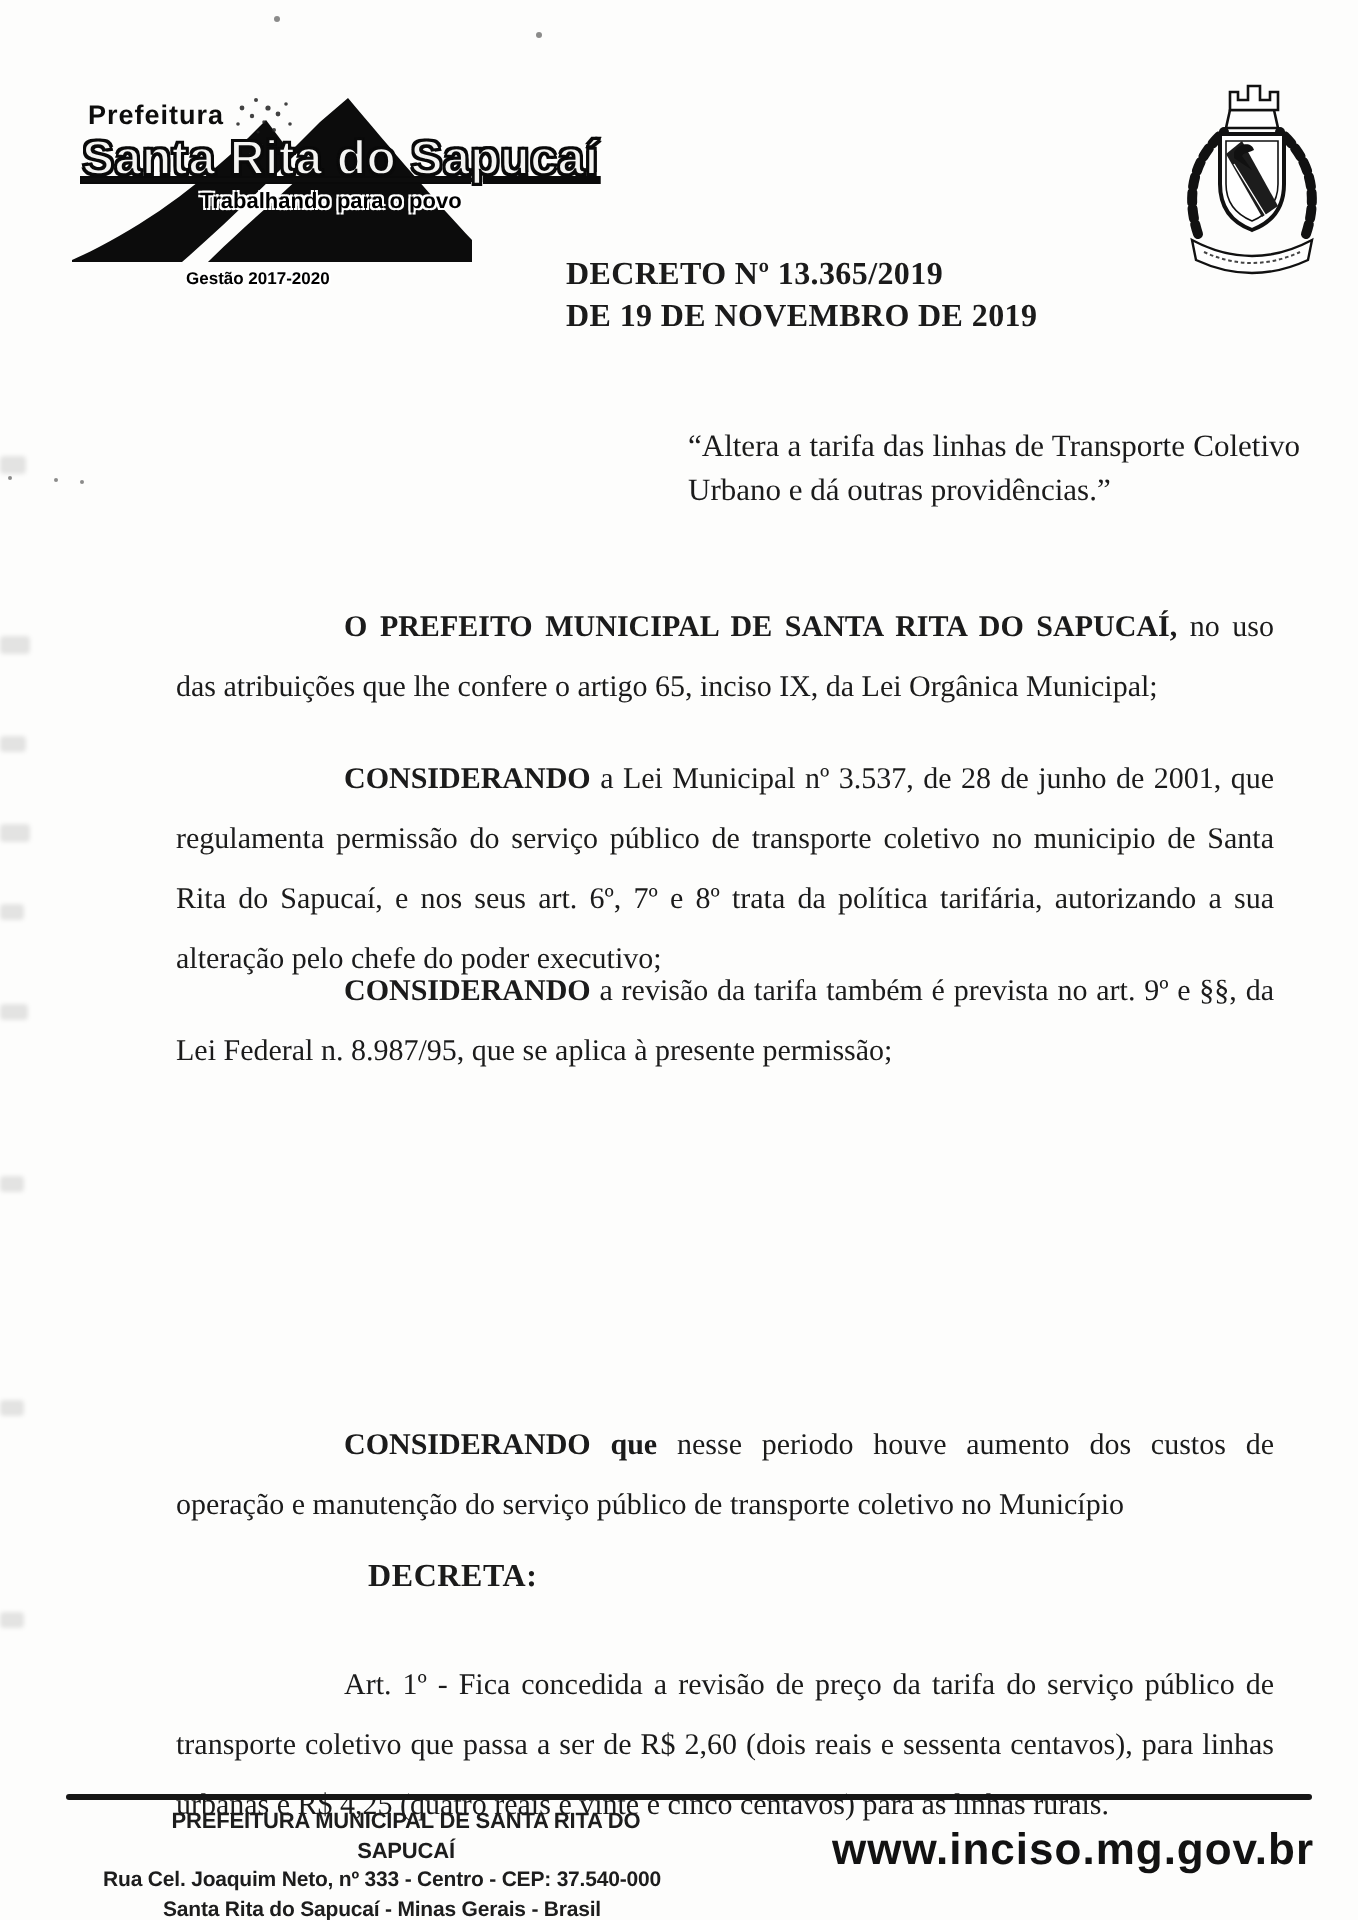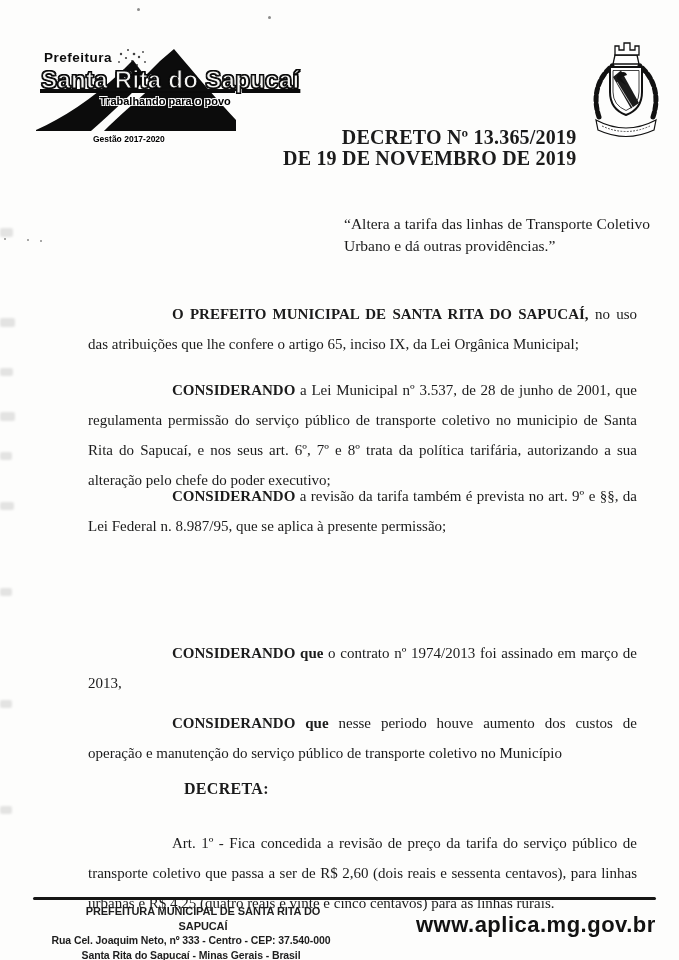--- a/index.html
+++ b/index.html
@@ -40,23 +40,22 @@
     font-family:"Liberation Sans", sans-serif; font-weight:bold; font-size:8.5px;
     color:#000; text-shadow:1px 1px 0 #fff,-1px -1px 0 #fff,1px -1px 0 #fff,-1px 1px 0 #fff;
     white-space:nowrap;
     margin-top:24px;
   }
   .coat { position:absolute; left:584px; top:34px; width:84px; height:106px; }
 
   
   .title-block {
     position:absolute; left:283px; top:127px;
-    font-weight:bold; font-size:20px; line-height:21px; letter-spacing:.2px;
+    font-weight:bold; font-size:16px; line-height:21px; letter-spacing:.2px;
     white-space:nowrap;
-    text-align:right;
   }
 
   
   .quote {
     position:absolute; left:344px; top:213px; width:306px;
     font-size:15.5px; line-height:21.5px; text-align:justify;
   }
 
   
   .para {
@@ -144,36 +143,35 @@
 
   <div class="quote">“Altera a tarifa das linhas de Transporte Coletivo Urbano e dá outras providências.”</div>
 
   <p class="para" style="top:299px"><span class="lead">O PREFEITO MUNICIPAL DE SANTA RITA DO SAPUCAÍ,</span><span> no uso das atribuições que lhe confere o artigo 65, inciso IX, da Lei Orgânica Municipal;</span></p>
 
   <p class="para" style="top:375px"><span class="lead">CONSIDERANDO</span><span> a Lei Municipal nº 3.537, de 28 de junho de 2001, que regulamenta permissão do serviço público de transporte coletivo no municipio de Santa Rita do Sapucaí, e nos seus art. 6º, 7º e 8º trata da política tarifária, autorizando a sua alteração pelo chefe do poder executivo;</span></p>
 
   <p class="para" style="top:481px"><span class="lead">CONSIDERANDO</span><span> a revisão da tarifa também é prevista no art. 9º e §§, da Lei Federal n. 8.987/95, que se aplica à presente permissão;</span></p>
 
 
-  <p class="para" style="top:638px"><span class="lead">CONSIDERANDO que</span><span> o contrato nº 1974/2013 foi assinado em março de 2013,</span></p>
 
   <p class="para" style="top:708px"><span class="lead">CONSIDERANDO que</span><span> nesse periodo houve aumento dos custos de operação e manutenção do serviço público de transporte coletivo no Município</span></p>
 
   <p class="decreta">DECRETA:</p>
 
   <p class="para" style="top:828px"><span>Art. 1º - Fica concedida a revisão de preço da tarifa do serviço público de transporte coletivo que passa a ser de R$ 2,60 (dois reais e sessenta centavos), para linhas urbanas e R$ 4,25 (quatro reais e vinte e cinco centavos) para as linhas rurais.</span></p>
 
   <div class="footer-rule"></div>
   <div class="footer-left">
     <div class="org">PREFEITURA MUNICIPAL DE SANTA RITA DO SAPUCAÍ</div>
     <div>Rua Cel. Joaquim Neto, nº 333 - Centro - CEP: 37.540-000</div>
     <div>Santa Rita do Sapucaí - Minas Gerais - Brasil</div>
     <div>Telefone: +55 (35) 3473-3200</div>
   </div>
-  <div class="footer-site">www.aplica.mg.gov.br</div>
+  <div class="footer-site">www.inciso.mg.gov.br</div>
 
   <div>
     <span class="dot" style="left:137px;top:8px;width:3px;height:3px"></span>
     <span class="dot" style="left:268px;top:16px;width:3px;height:3px"></span>
     <span class="dot" style="left:4px;top:238px;width:2px;height:2px"></span>
     <span class="dot" style="left:27px;top:239px;width:2px;height:2px"></span>
     <span class="dot" style="left:40px;top:240px;width:2px;height:2px"></span>
     <span class="smudge" style="left:0;top:228px;width:13px;height:9px"></span>
     <span class="smudge" style="left:0;top:318px;width:15px;height:9px"></span>
     <span class="smudge" style="left:0;top:368px;width:13px;height:8px"></span>

